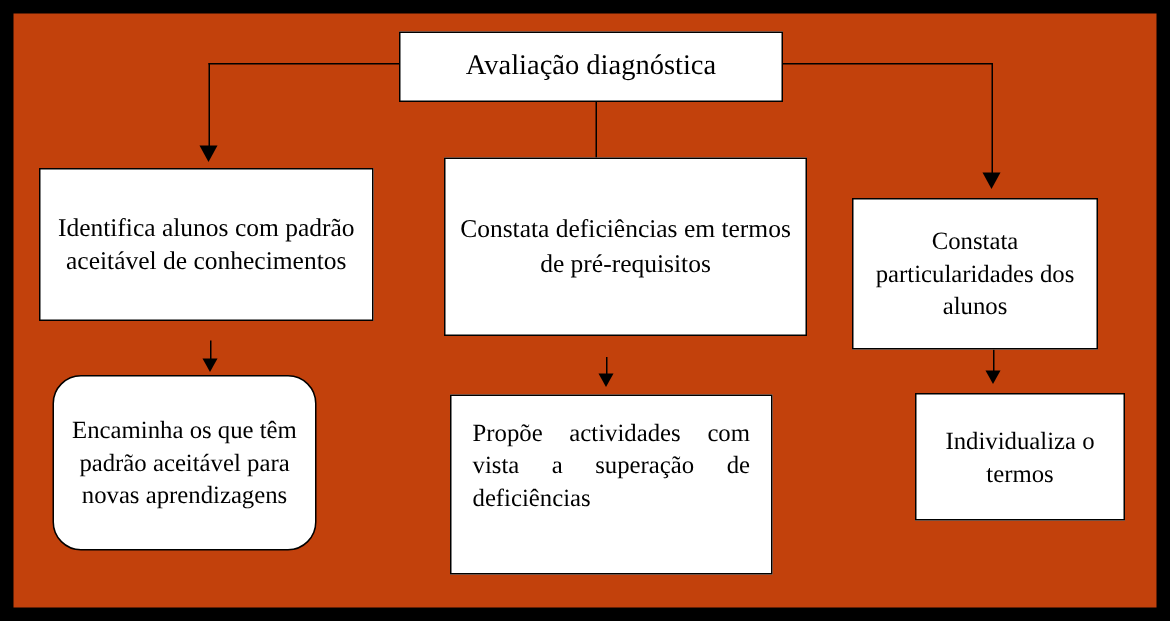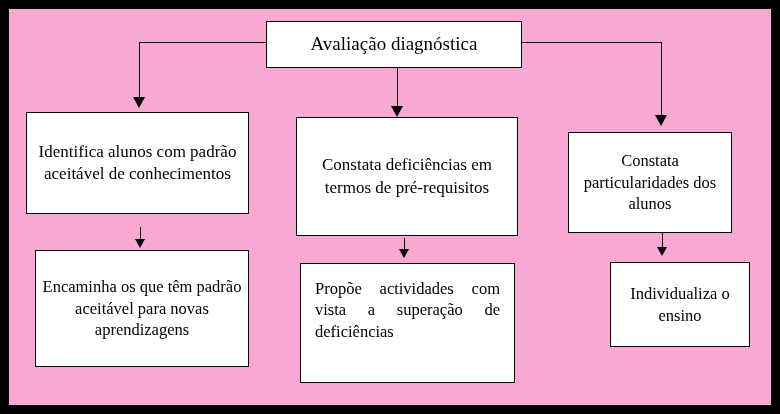--- a/index.html
+++ b/index.html
@@ -4,21 +4,21 @@
 <title>Avaliação diagnóstica — fluxograma</title>
 <style>
   html,body{margin:0;padding:0;background:#ffffff;}
   body{
     font-family:"Liberation Serif","DejaVu Serif",serif;
     -webkit-font-smoothing:antialiased;
   }
   #canvas{
     position:relative;
     width:780px;height:414px;
-    background:#f9a8d4;
+    background:#c2410c;
     overflow:hidden;
   }
   
   #frame{
     position:absolute;
     left:0;top:0;
     width:780px;height:414px;
     box-sizing:border-box;
     border:9px solid #000000;
   }
@@ -102,42 +102,42 @@
   <div class="arrowhead" style="left:391px;top:106px;"></div>
 
   <div class="hline" style="left:521px;top:42px;width:141px;"></div>
   <div class="vline" style="left:661px;top:42px;height:75px;"></div>
   <div class="arrowhead" style="left:655px;top:115px;"></div>
 
   <div class="box t-lg" style="left:26px;top:112px;width:223px;height:102px;">
     <span class="txt">Identifica alunos com padrão aceitável de conhecimentos</span>
   </div>
 
-  <div class="box t-lg" style="left:296px;top:117px;width:222px;height:119px;">
+  <div class="box t-lg" style="left:296px;top:105px;width:242px;height:119px;">
     <span class="txt">Constata deficiências em termos de pré-requisitos</span>
   </div>
 
   <div class="box t-md" style="left:568px;top:132px;width:164px;height:101px;">
     <span class="txt">Constata particularidades dos alunos</span>
   </div>
 
   <div class="vline thin" style="left:140px;top:227px;height:14px;"></div>
   <div class="arrowhead sm" style="left:135px;top:239px;"></div>
 
   <div class="vline thin" style="left:404px;top:238px;height:13px;"></div>
   <div class="arrowhead sm" style="left:399px;top:249px;"></div>
 
   <div class="vline thin" style="left:662px;top:233px;height:16px;"></div>
   <div class="arrowhead sm" style="left:657px;top:247px;"></div>
 
-  <div class="box t-md" style="left:35px;top:250px;width:214px;height:117px;">
+  <div class="box t-md" style="left:35px;top:250px;width:176px;height:117px;border-radius:19px;">
     <span class="txt">Encaminha os que têm padrão aceitável para novas aprendizagens</span>
   </div>
 
   <div class="box justify t-md" style="left:300px;top:263px;width:215px;height:120px;">
     <span class="txt">Propõe actividades com vista a superação de deficiências</span>
   </div>
 
   <div class="box t-md" style="left:610px;top:262px;width:140px;height:85px;">
-    <span class="txt">Individualiza o ensino</span>
+    <span class="txt">Individualiza o termos</span>
   </div>
 
 </div>
 
 </body></html>

